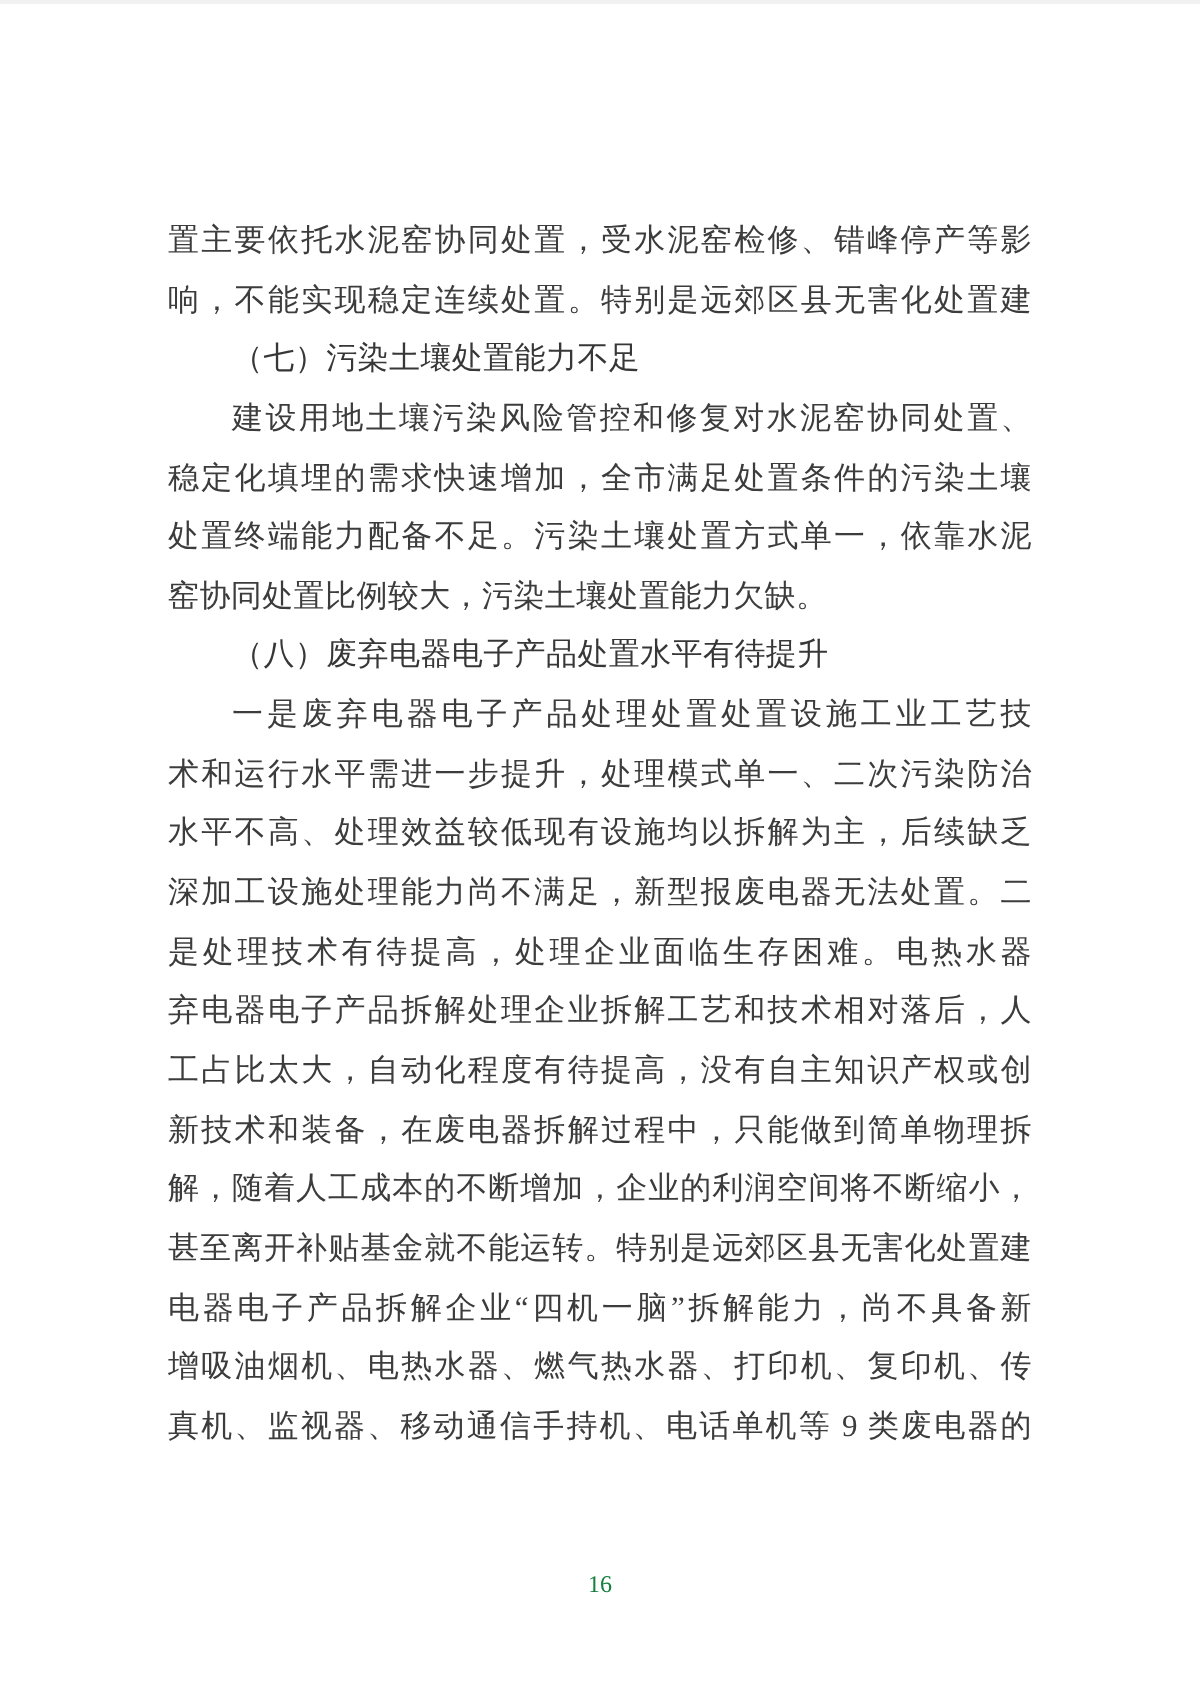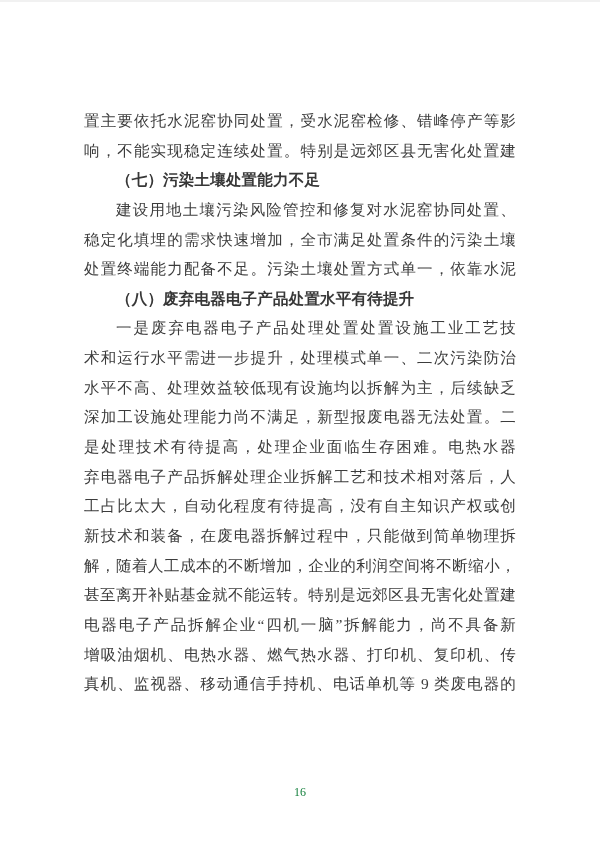--- a/index.html
+++ b/index.html
@@ -31,21 +31,21 @@
     line-height: 29.65px;
     height: 29.65px;
     text-align: justify;
     text-align-last: justify;
     text-justify: inter-character;
     letter-spacing: 0.2px;
   }
   .line.indent { text-indent: 32px; }
   .line.short  { text-align: left; text-align-last: left; }
   .line.heading {
-    font-weight: bold;
+    font-weight: normal;
     text-align: left;
     text-align-last: left;
     text-indent: 32px;
     color: #373737;
   }
   .page-number {
     position: absolute;
     top: 785px;
     left: 0;
     width: 100%;
@@ -61,20 +61,21 @@
 
 <div class="page">
   <div class="page-top-edge"></div>
   <div class="doc-body">
       <div class="line">置主要依托水泥窑协同处置，受水泥窑检修、错峰停产等影</div>
       <div class="line">响，不能实现稳定连续处置。特别是远郊区县无害化处置建</div>
       <div class="line heading">（七）污染土壤处置能力不足</div>
       <div class="line indent">建设用地土壤污染风险管控和修复对水泥窑协同处置、</div>
       <div class="line">稳定化填埋的需求快速增加，全市满足处置条件的污染土壤</div>
       <div class="line">处置终端能力配备不足。污染土壤处置方式单一，依靠水泥</div>
+      <div class="line short">窑协同处置比例较大，污染土壤处置能力欠缺。</div>
       <div class="line heading">（八）废弃电器电子产品处置水平有待提升</div>
       <div class="line indent">一是废弃电器电子产品处理处置处置设施工业工艺技</div>
       <div class="line">术和运行水平需进一步提升，处理模式单一、二次污染防治</div>
       <div class="line">水平不高、处理效益较低现有设施均以拆解为主，后续缺乏</div>
       <div class="line">深加工设施处理能力尚不满足，新型报废电器无法处置。二</div>
       <div class="line">是处理技术有待提高，处理企业面临生存困难。电热水器</div>
       <div class="line">弃电器电子产品拆解处理企业拆解工艺和技术相对落后，人</div>
       <div class="line">工占比太大，自动化程度有待提高，没有自主知识产权或创</div>
       <div class="line">新技术和装备，在废电器拆解过程中，只能做到简单物理拆</div>
       <div class="line">解，随着人工成本的不断增加，企业的利润空间将不断缩小，</div>

